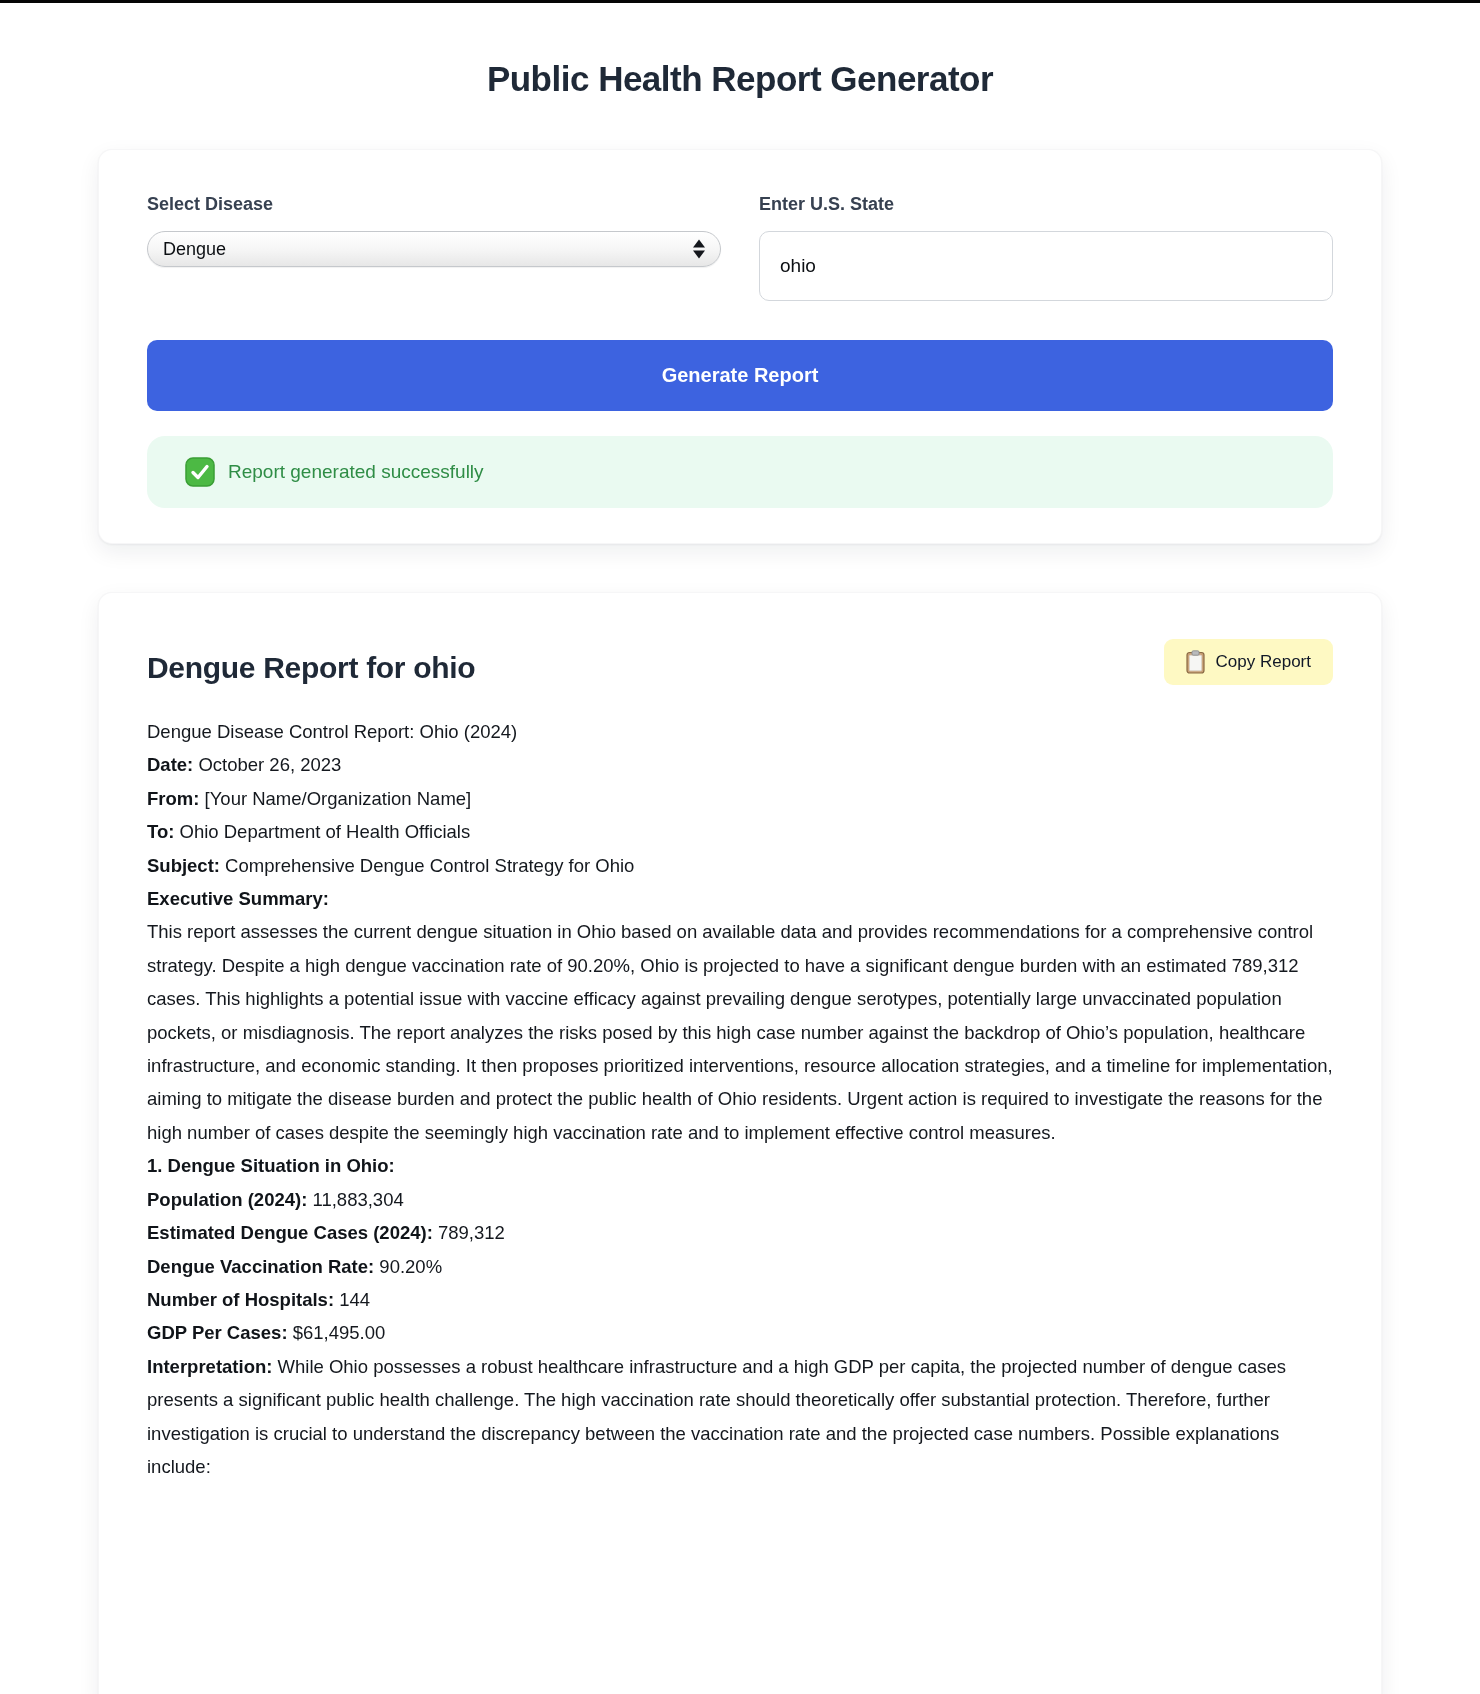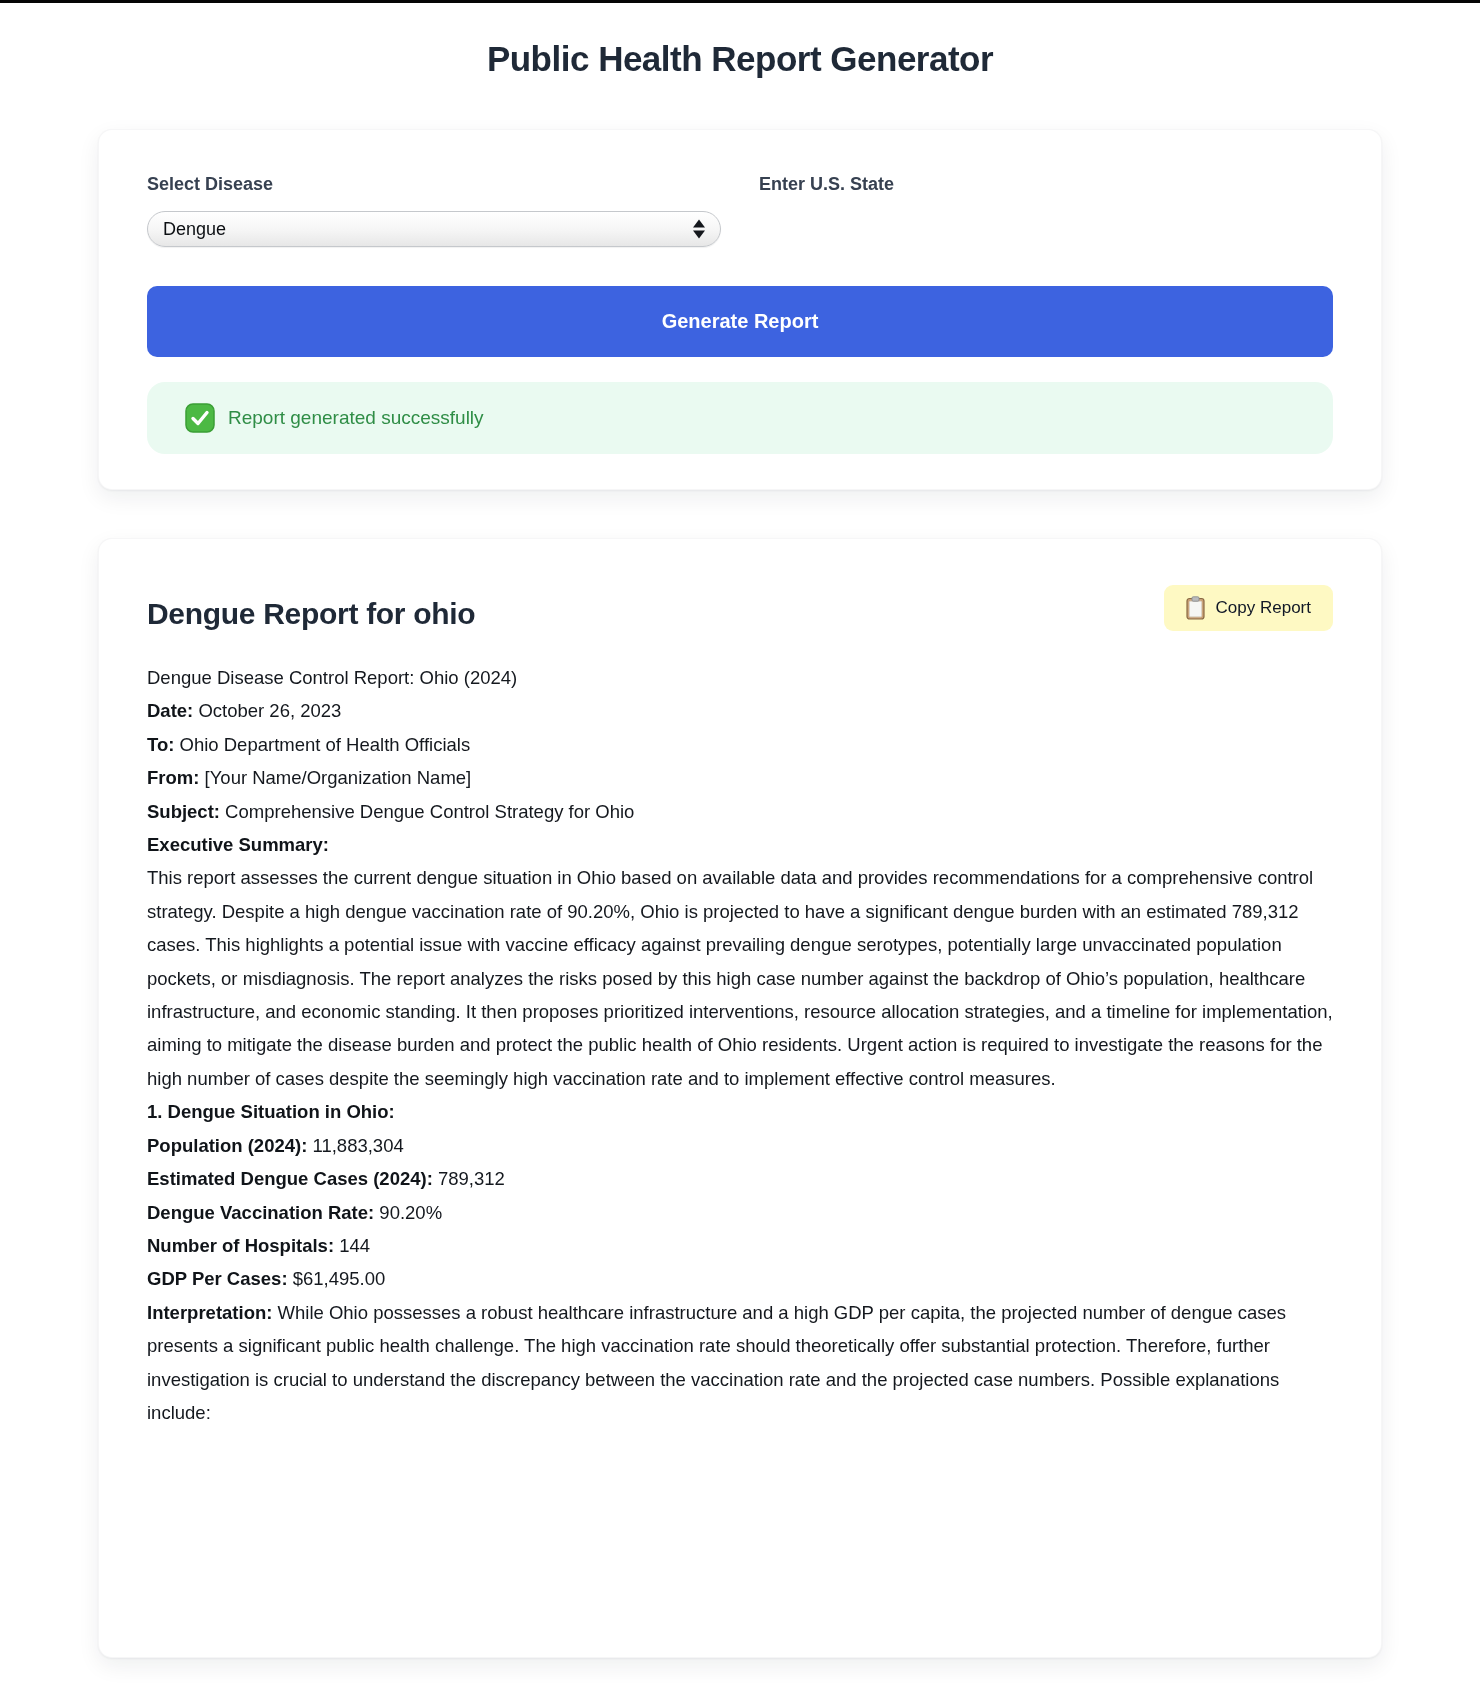--- a/index.html
+++ b/index.html
@@ -7,21 +7,21 @@
     margin: 0; padding: 0;
     width: 1480px; height: 1694px;
     overflow: hidden;
     background: #ffffff;
     font-family: "Liberation Sans", sans-serif;
     color: #151a21;
   }
   .top-border { height: 3px; background: #050505; width: 100%; }
 
   h1.page-title {
-    margin: 8px; padding-top: 28px;
+    margin: 1px; padding-top: 55px;
     text-align: center;
     font-size: 35px; font-weight: 800;
     letter-spacing: -0.5px;
     color: #1f2937;
   }
 
   .card {
     width: 1284px;
     margin: 0 auto;
     background: #ffffff;
@@ -152,20 +152,21 @@
           <option>Dengue</option>
         </select>
         <span class="select-arrows">
           <i class="tri-up"></i>
             <i class="tri-down"></i>
         </span>
       </div>
     </div>
     <div class="field">
       <label class="field-label">Enter U.S. State</label>
+      <input class="state-input" type="text" value="ohio" style="">
     </div>
   </div>
 
   <button class="generate-btn">Generate Report</button>
 
   <div class="success-banner">
     <svg class="check-icon" viewBox="0 0 30 30">
       <rect x="1" y="1" width="28" height="28" rx="7" fill="#4cb944" stroke="#3a9e35" stroke-width="1.5"></rect>
       <path d="M8 15.5 L13 20.5 L22 9.5" fill="none" stroke="#ffffff" stroke-width="3.4" stroke-linecap="round" stroke-linejoin="round"></path>
     </svg>
@@ -182,22 +183,22 @@
         <rect x="3.4" y="5.2" width="12.2" height="15.6" rx="1" fill="#f6f6f4" stroke="#d8d4cc" stroke-width="0.8"></rect>
         <rect x="6" y="0.8" width="7" height="4.4" rx="1.2" fill="#b9babc" stroke="#8d8e91" stroke-width="0.9"></rect>
       </svg>
       <span>Copy Report</span>
     </button>
   </div>
 
   <div class="report-body">
       <p class="rline">Dengue Disease Control Report: Ohio (2024)</p>
       <p class="rline"><strong>Date:</strong> October 26, 2023</p>
+      <p class="rline"><strong>From:</strong> [Your Name/Organization Name]</p>
       <p class="rline"><strong>To:</strong> Ohio Department of Health Officials</p>
-      <p class="rline"><strong>From:</strong> [Your Name/Organization Name]</p>
       <p class="rline"><strong>Subject:</strong> Comprehensive Dengue Control Strategy for Ohio</p>
       <p class="rline"><strong>Executive Summary:</strong></p>
       <p class="rline">This report assesses the current dengue situation in Ohio based on available data and provides recommendations for a comprehensive control strategy. Despite a high dengue vaccination rate of 90.20%, Ohio is projected to have a significant dengue burden with an estimated 789,312 cases. This highlights a potential issue with vaccine efficacy against prevailing dengue serotypes, potentially large unvaccinated population pockets, or misdiagnosis. The report analyzes the risks posed by this high case number against the backdrop of Ohio’s population, healthcare infrastructure, and economic standing. It then proposes prioritized interventions, resource allocation strategies, and a timeline for implementation, aiming to mitigate the disease burden and protect the public health of Ohio residents. Urgent action is required to investigate the reasons for the high number of cases despite the seemingly high vaccination rate and to implement effective control measures.</p>
       <p class="rline"><strong>1. Dengue Situation in Ohio:</strong></p>
       <p class="rline"><strong>Population (2024):</strong> 11,883,304</p>
       <p class="rline"><strong>Estimated Dengue Cases (2024):</strong> 789,312</p>
       <p class="rline"><strong>Dengue Vaccination Rate:</strong> 90.20%</p>
       <p class="rline"><strong>Number of Hospitals:</strong> 144</p>
       <p class="rline"><strong>GDP Per Cases:</strong> $61,495.00</p>
       <p class="rline"><strong>Interpretation:</strong> While Ohio possesses a robust healthcare infrastructure and a high GDP per capita, the projected number of dengue cases presents a significant public health challenge. The high vaccination rate should theoretically offer substantial protection. Therefore, further investigation is crucial to understand the discrepancy between the vaccination rate and the projected case numbers. Possible explanations include:</p>

